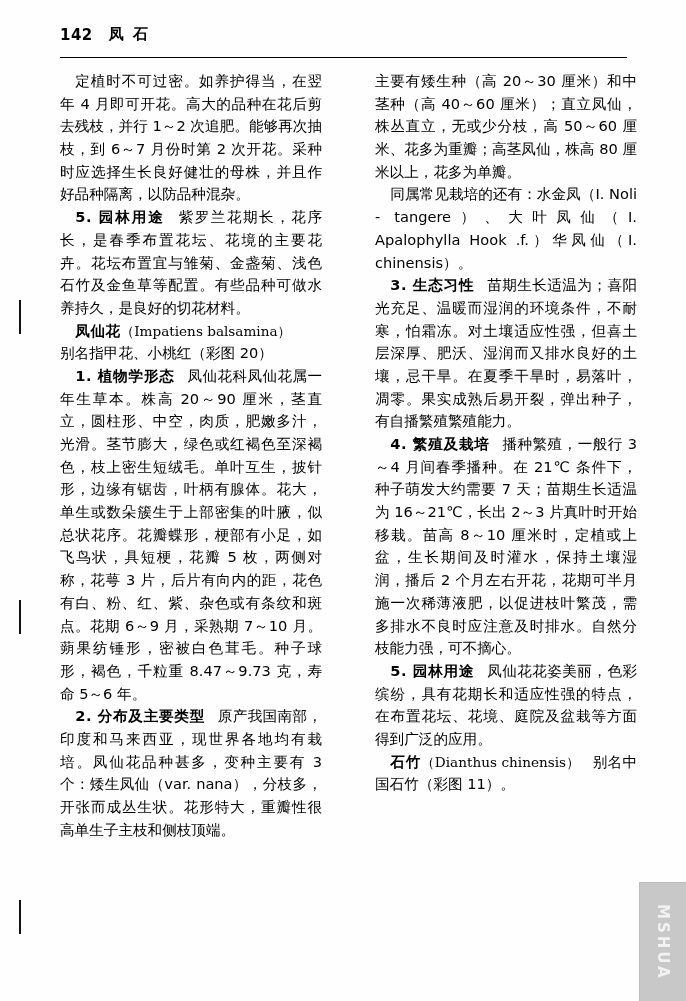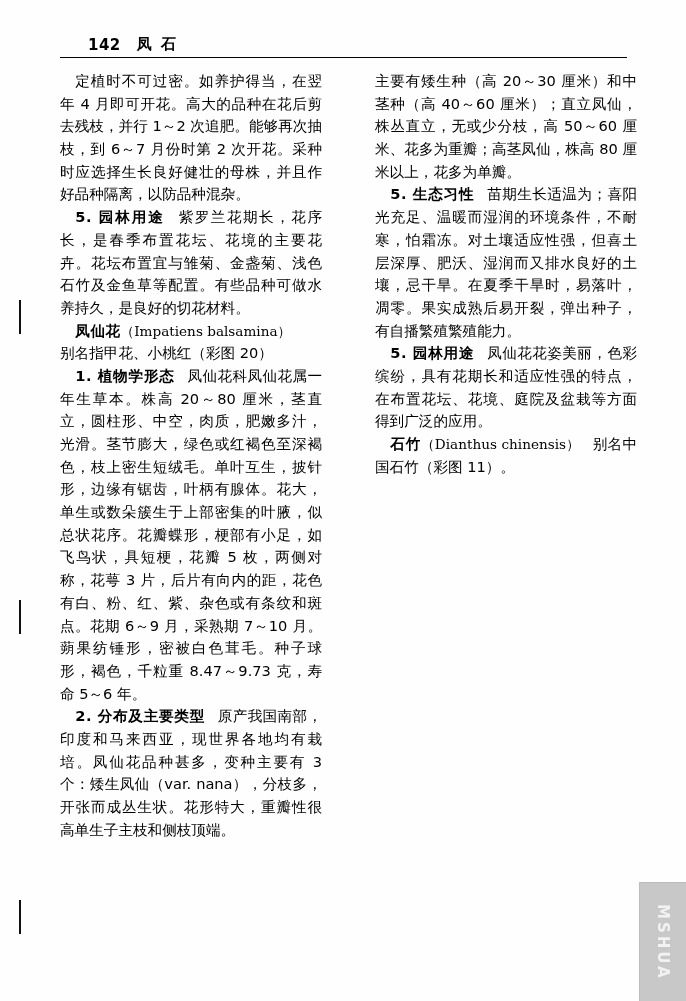--- a/index.html
+++ b/index.html
@@ -20,27 +20,26 @@
     left: 0; top: 0;
     width: 686px;
     height: 1001px;
     background: #fefefe;
   }
 
   
   .header {
     position: absolute;
     left: 60px;
-    top: 32px;
+    top: 22px;
     width: 566px;
     height: 22px;
     display: flex;
     align-items: flex-end;
     gap: 16px;
-    margin-left: 28px;
   }
   .header .folio {
     font-family: "DejaVu Sans", "Liberation Sans", sans-serif;
     font-weight: bold;
     font-size: 15px;
     letter-spacing: 0.5px;
   }
   .header .head-title {
     font-family: "DejaVu Sans", "Liberation Sans", sans-serif;
     font-weight: bold;
@@ -143,33 +142,35 @@
   <div class="col col-left">
 
     <p class="ind"><span>定植时不可过密。如养护得当，在翌年 4 月即可开花。高大的品种在花后剪去残枝，并行 1～2 次追肥。能够再次抽枝，到 6～7 月份时第 2 次开花。采种时应选择生长良好健壮的母株，并且作好品种隔离，以防品种混杂。</span></p>
 
     <p class="ind"><span class="lbl">5. 园林用途</span><span class="sp"></span><span>紫罗兰花期长，花序长，是春季布置花坛、花境的主要花卉。花坛布置宜与雏菊、金盏菊、浅色石竹及金鱼草等配置。有些品种可做水养持久，是良好的切花材料。</span></p>
 
     <p class="ind"><span class="sect-title">凤仙花</span><span class="ital">（Impatiens balsamina）</span></p>
 
     <p><span>别名指甲花、小桃红（彩图 20）</span></p>
 
-    <p class="ind"><span class="lbl">1. 植物学形态</span><span class="sp"></span><span>凤仙花科凤仙花属一年生草本。株高 20～80 厘米，茎直立，圆柱形、中空，肉质，肥嫩多汁，光滑。茎节膨大，绿色或红褐色至深褐色，枝上密生短绒毛。单叶互生，披针形，边缘有锯齿，叶柄有腺体。花大，单生或数朵簇生于上部密集的叶腋，似总状花序。花瓣蝶形，梗部有小足，如飞鸟状，具短梗，花瓣 5 枚，两侧对称，花萼 3 片，后片有向内的距，花色有白、粉、红、紫、杂色或有条纹和斑点。花期 6～9 月，采熟期 7～10 月。蒴果纺锤形，密被白色茸毛。种子球形，褐色，千粒重 8.47～9.73 克，寿命 5～6 年。</span></p>
+    <p class="ind"><span class="lbl">1. 植物学形态</span><span class="sp"></span><span>凤仙花科凤仙花属一年生草本。株高 20～90 厘米，茎直立，圆柱形、中空，肉质，肥嫩多汁，光滑。茎节膨大，绿色或红褐色至深褐色，枝上密生短绒毛。单叶互生，披针形，边缘有锯齿，叶柄有腺体。花大，单生或数朵簇生于上部密集的叶腋，似总状花序。花瓣蝶形，梗部有小足，如飞鸟状，具短梗，花瓣 5 枚，两侧对称，花萼 3 片，后片有向内的距，花色有白、粉、红、紫、杂色或有条纹和斑点。花期 6～9 月，采熟期 7～10 月。蒴果纺锤形，密被白色茸毛。种子球形，褐色，千粒重 8.47～9.73 克，寿命 5～6 年。</span></p>
 
     <p class="ind"><span class="lbl">2. 分布及主要类型</span><span class="sp"></span><span>原产我国南部，印度和马来西亚，现世界各地均有栽培。凤仙花品种甚多，变种主要有 3 个：矮生凤仙（var. nana），分枝多，开张而成丛生状。花形特大，重瓣性很高单生子主枝和侧枝顶端。</span></p>
 
   </div>
 
   <div class="col col-right">
 
     <p><span>主要有矮生种（高 20～30 厘米）和中茎种（高 40～60 厘米）；直立凤仙，株丛直立，无或少分枝，高 50～60 厘米、花多为重瓣；高茎凤仙，株高 80 厘米以上，花多为单瓣。</span></p>
 
+    <p class="ind"><span>同属常见栽培的还有：水金凤（I. Noli - tangere）、大叶凤仙（I. Apalophylla Hook .f.）华凤仙（I. chinensis）。</span></p>
 
-    <p class="ind"><span class="lbl">5. 生态习性</span><span class="sp"></span><span>苗期生长适温为；喜阳光充足、温暖而湿润的环境条件，不耐寒，怕霜冻。对土壤适应性强，但喜土层深厚、肥沃、湿润而又排水良好的土壤，忌干旱。在夏季干旱时，易落叶，凋零。果实成熟后易开裂，弹出种子，有自播繁殖繁殖能力。</span></p>
+    <p class="ind"><span class="lbl">3. 生态习性</span><span class="sp"></span><span>苗期生长适温为；喜阳光充足、温暖而湿润的环境条件，不耐寒，怕霜冻。对土壤适应性强，但喜土层深厚、肥沃、湿润而又排水良好的土壤，忌干旱。在夏季干旱时，易落叶，凋零。果实成熟后易开裂，弹出种子，有自播繁殖繁殖能力。</span></p>
 
+    <p class="ind"><span class="lbl">4. 繁殖及栽培</span><span class="sp"></span><span>播种繁殖，一般行 3～4 月间春季播种。在 21℃ 条件下，种子萌发大约需要 7 天；苗期生长适温为 16～21℃，长出 2～3 片真叶时开始移栽。苗高 8～10 厘米时，定植或上盆，生长期间及时灌水，保持土壤湿润，播后 2 个月左右开花，花期可半月施一次稀薄液肥，以促进枝叶繁茂，需多排水不良时应注意及时排水。自然分枝能力强，可不摘心。</span></p>
 
     <p class="ind"><span class="lbl">5. 园林用途</span><span class="sp"></span><span>凤仙花花姿美丽，色彩缤纷，具有花期长和适应性强的特点，在布置花坛、花境、庭院及盆栽等方面得到广泛的应用。</span></p>
 
     <p class="ind"><span class="sect-title">石竹</span><span class="ital">（Dianthus chinensis）</span><span class="sp"></span><span>别名中国石竹（彩图 11）。</span></p>
 
 
   </div>
 
   <div class="side-block">
     <span>MSHUA</span>

